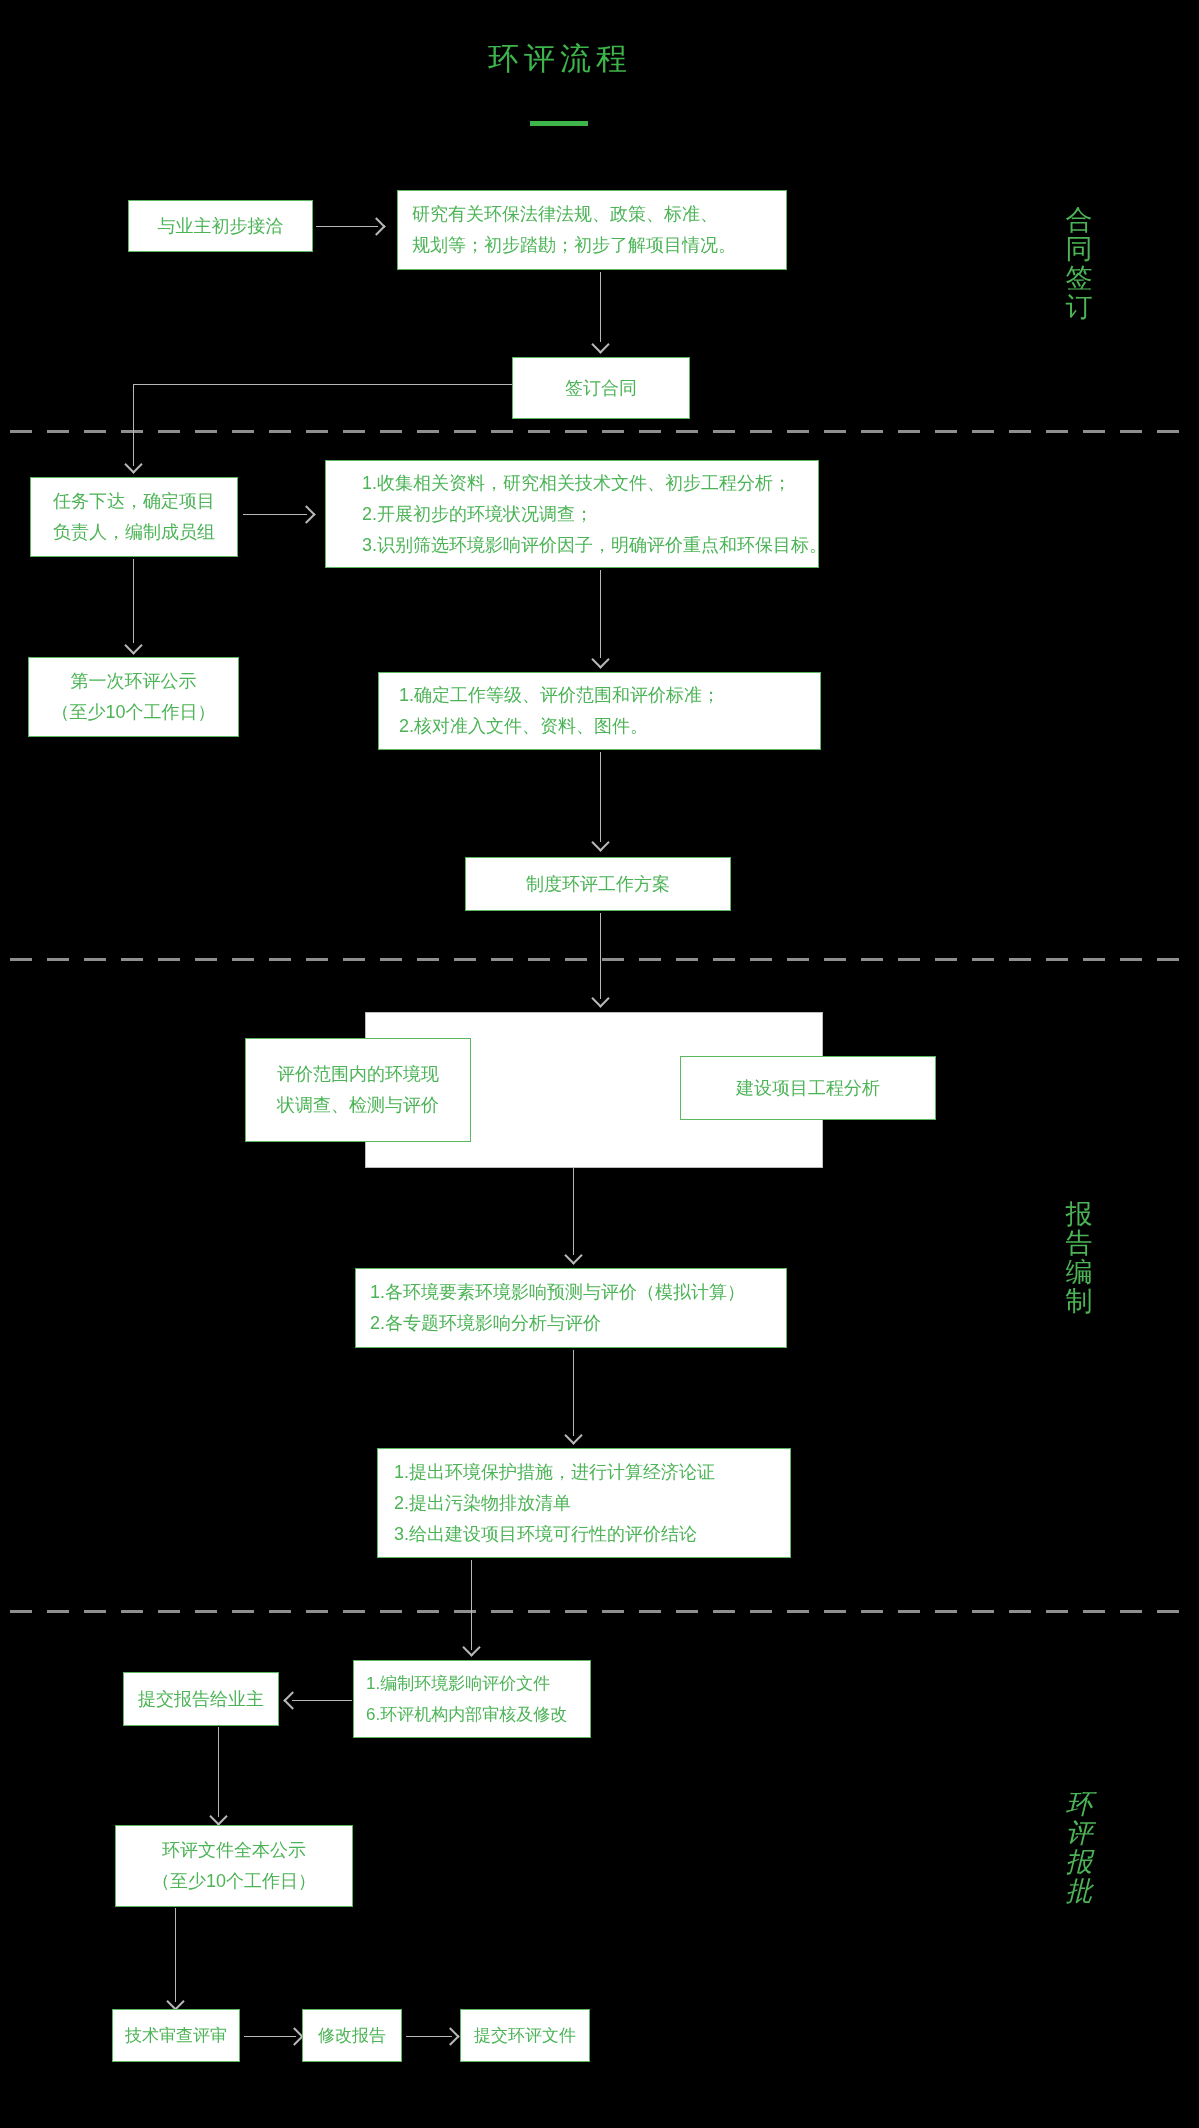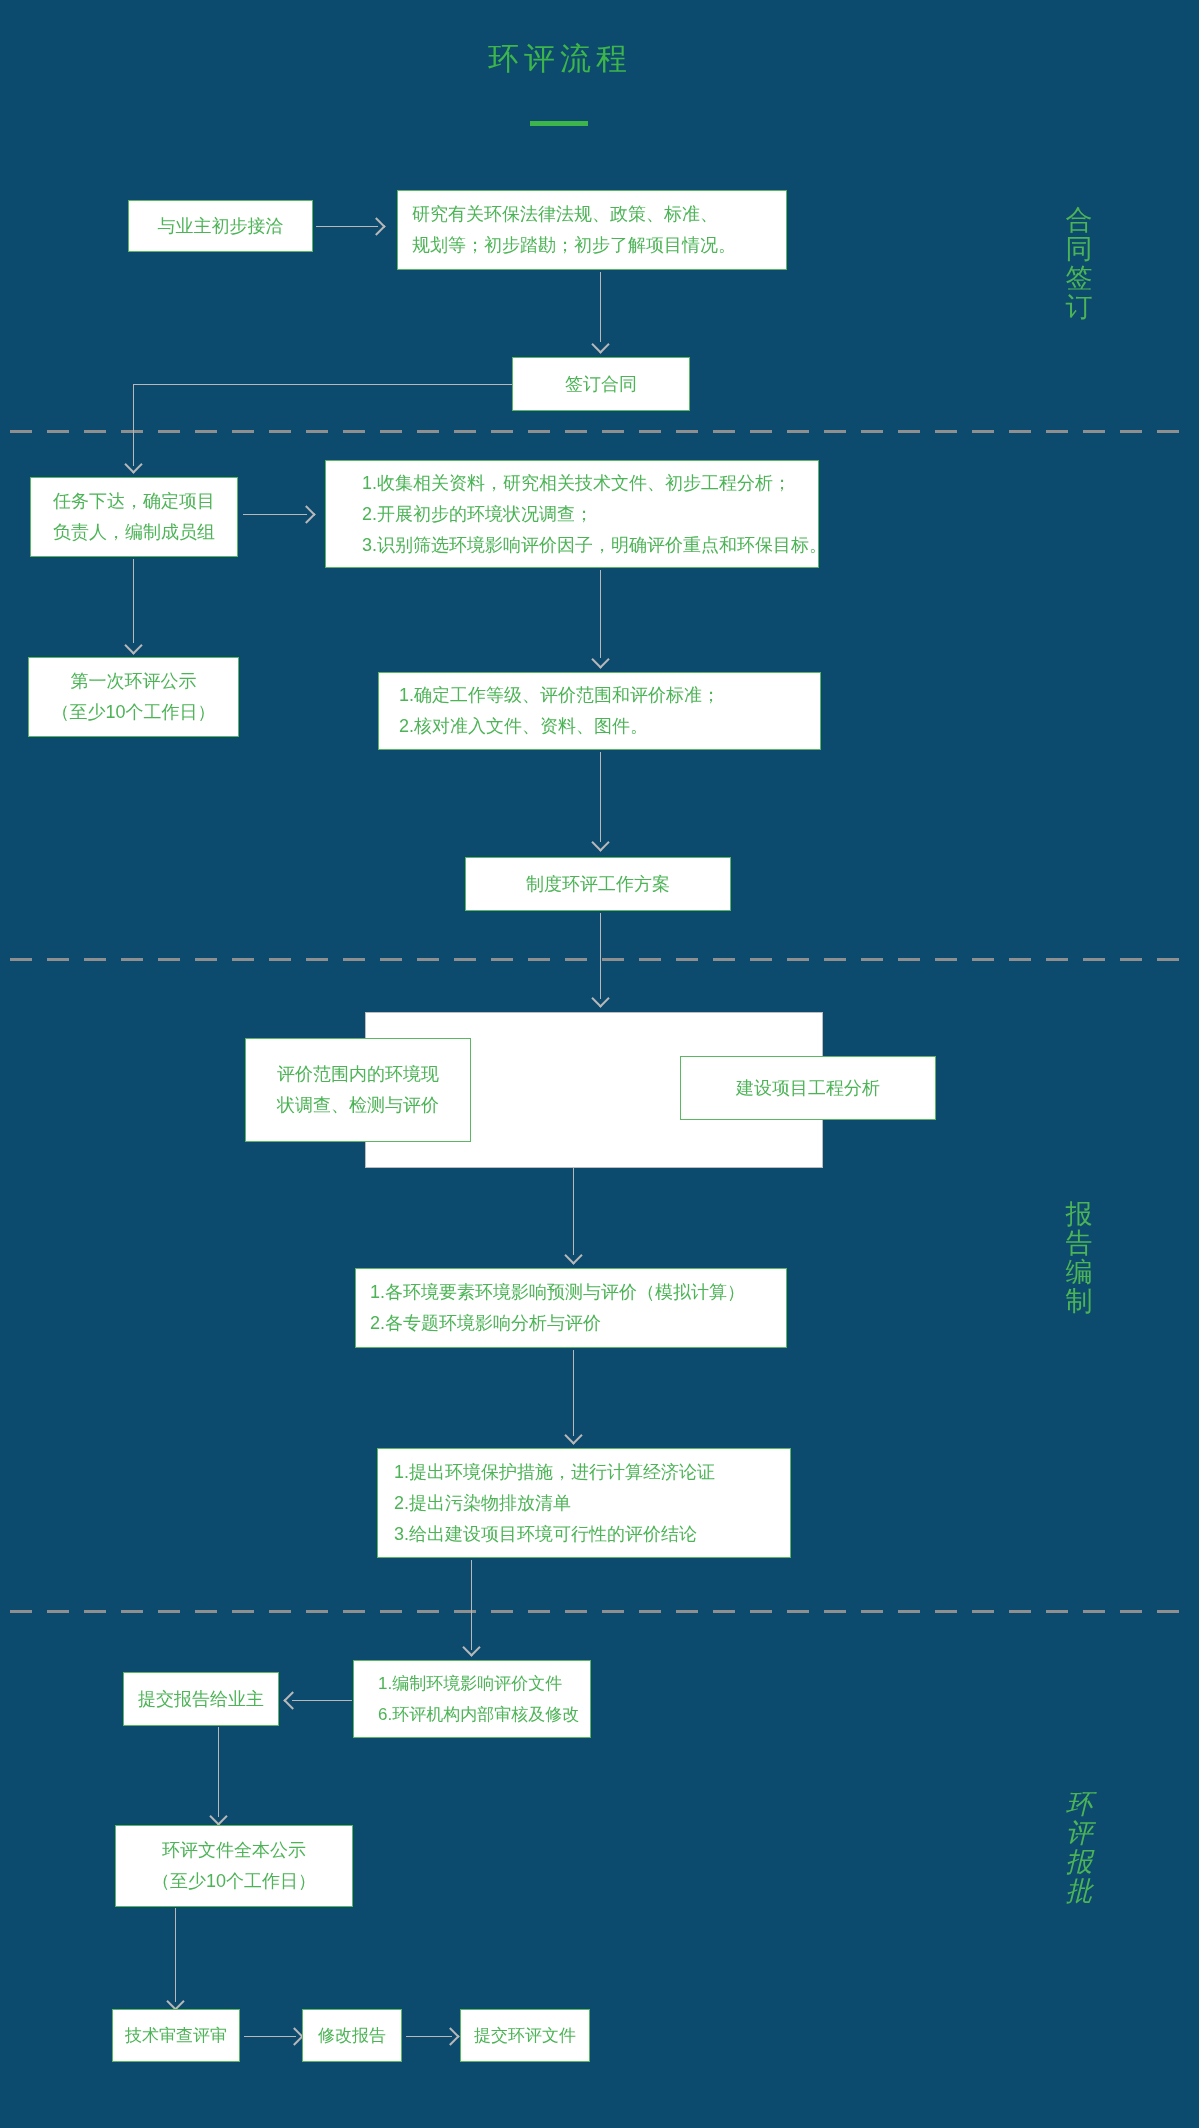--- a/index.html
+++ b/index.html
@@ -1,17 +1,17 @@
 <!DOCTYPE html>
 <html><head>
 <meta charset="utf-8">
 <style>
   html,body{margin:0;padding:0;background:#fff;}
   body{font-family:"Liberation Sans",sans-serif;}
-  .canvas{position:relative;width:1199px;height:2128px;background:#0c4a6e;overflow:hidden;}
+  .canvas{position:relative;width:1199px;height:2128px;background:#000000;overflow:hidden;}
 
   .page-title{position:absolute;left:0;top:38px;width:1120px;text-align:center;
     font-size:31px;letter-spacing:5px;color:#3db54b;font-weight:500;}
   .title-underline{position:absolute;left:530px;top:121px;width:58px;height:5px;background:#3db54b;}
 
   .gbox{position:absolute;box-sizing:border-box;border:1px solid #5cb763;color:#4cb456;
     background:#fff;display:flex;align-items:center;justify-content:center;
     font-size:18px;line-height:30px;z-index:3;}
   .gbox.multi{flex-direction:column;}
   .gbox.leftalign{flex-direction:column;align-items:flex-start;justify-content:center;text-align:left;}
@@ -58,21 +58,21 @@
   <div class="chev right" style="left:370px;top:220px;"></div>
 
   <div class="gbox leftalign" style="left:397px;top:190px;width:390px;height:80px;padding-left:14px;">
     <div class="ln">研究有关环保法律法规、政策、标准、</div>
     <div class="ln">规划等；初步踏勘；初步了解项目情况。</div>
   </div>
 
   <div class="vline" style="left:600px;top:272px;height:70px;"></div>
   <div class="chev down" style="left:594px;top:338px;"></div>
 
-  <div class="gbox" style="left:512px;top:357px;width:178px;height:54px;">签订合同</div>
+  <div class="gbox" style="left:512px;top:357px;width:178px;height:62px;">签订合同</div>
 
   <div class="hline" style="left:133px;top:384px;width:379px;"></div>
   <div class="vline" style="left:133px;top:384px;height:82px;"></div>
   <div class="chev down" style="left:127px;top:458px;"></div>
 
   <div class="gbox multi" style="left:30px;top:477px;width:208px;height:80px;">
     <div class="ln">任务下达，确定项目</div>
     <div class="ln">负责人，编制成员组</div>
   </div>
 
@@ -131,21 +131,21 @@
 
   <div class="gbox leftalign" style="left:377px;top:1448px;width:414px;height:110px;padding-left:16px;">
     <div class="ln">1.提出环境保护措施，进行计算经济论证</div>
     <div class="ln">2.提出污染物排放清单</div>
     <div class="ln">3.给出建设项目环境可行性的评价结论</div>
   </div>
 
   <div class="vline" style="left:471px;top:1560px;height:90px;"></div>
   <div class="chev down" style="left:465px;top:1641px;"></div>
 
-  <div class="gbox leftalign" style="left:353px;top:1660px;width:238px;height:78px;padding-left:24px;">
+  <div class="gbox leftalign" style="left:353px;top:1660px;width:238px;height:78px;padding-left:12px;">
     <div class="ln small">1.编制环境影响评价文件</div>
     <div class="ln small">6.环评机构内部审核及修改</div>
   </div>
 
   <div class="hline" style="left:292px;top:1700px;width:60px;"></div>
   <div class="chev left" style="left:286px;top:1694px;"></div>
 
   <div class="gbox" style="left:123px;top:1672px;width:156px;height:54px;">提交报告给业主</div>
 
   <div class="vline" style="left:218px;top:1727px;height:90px;"></div>

